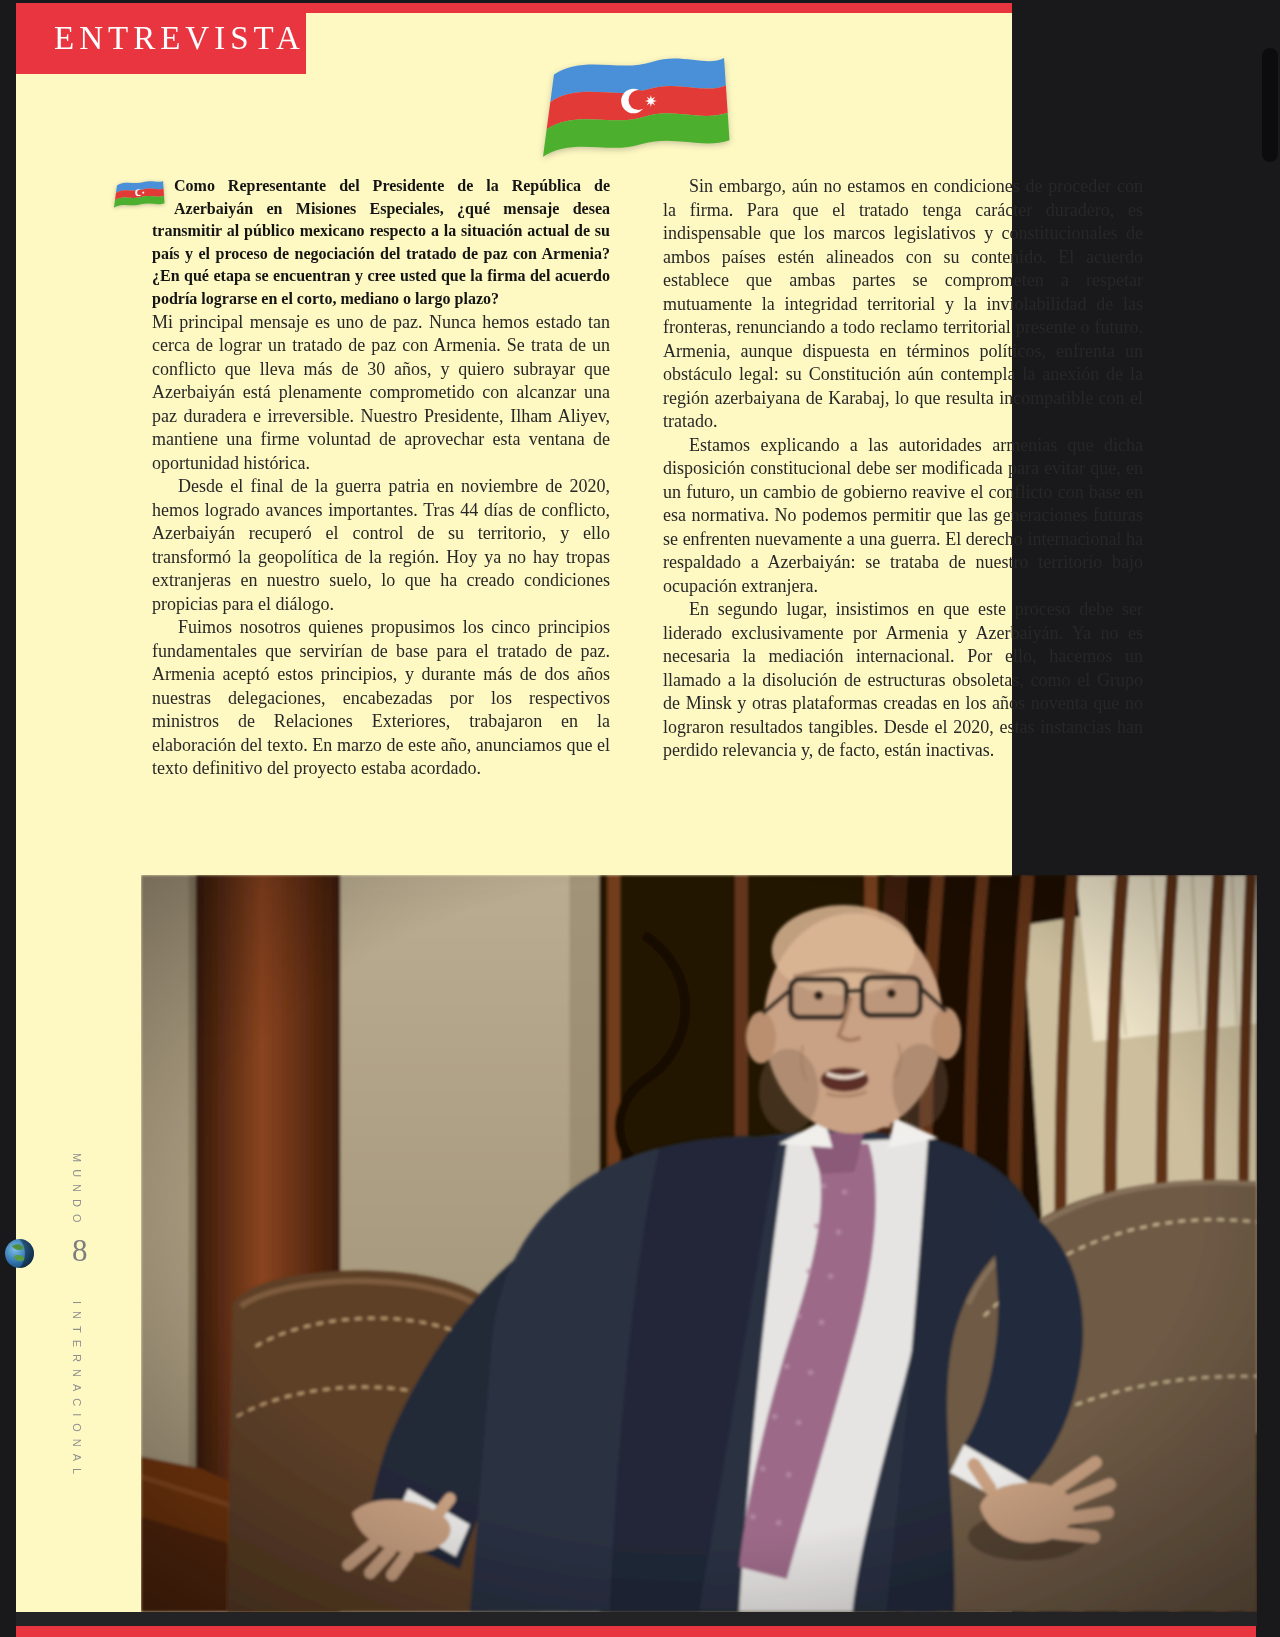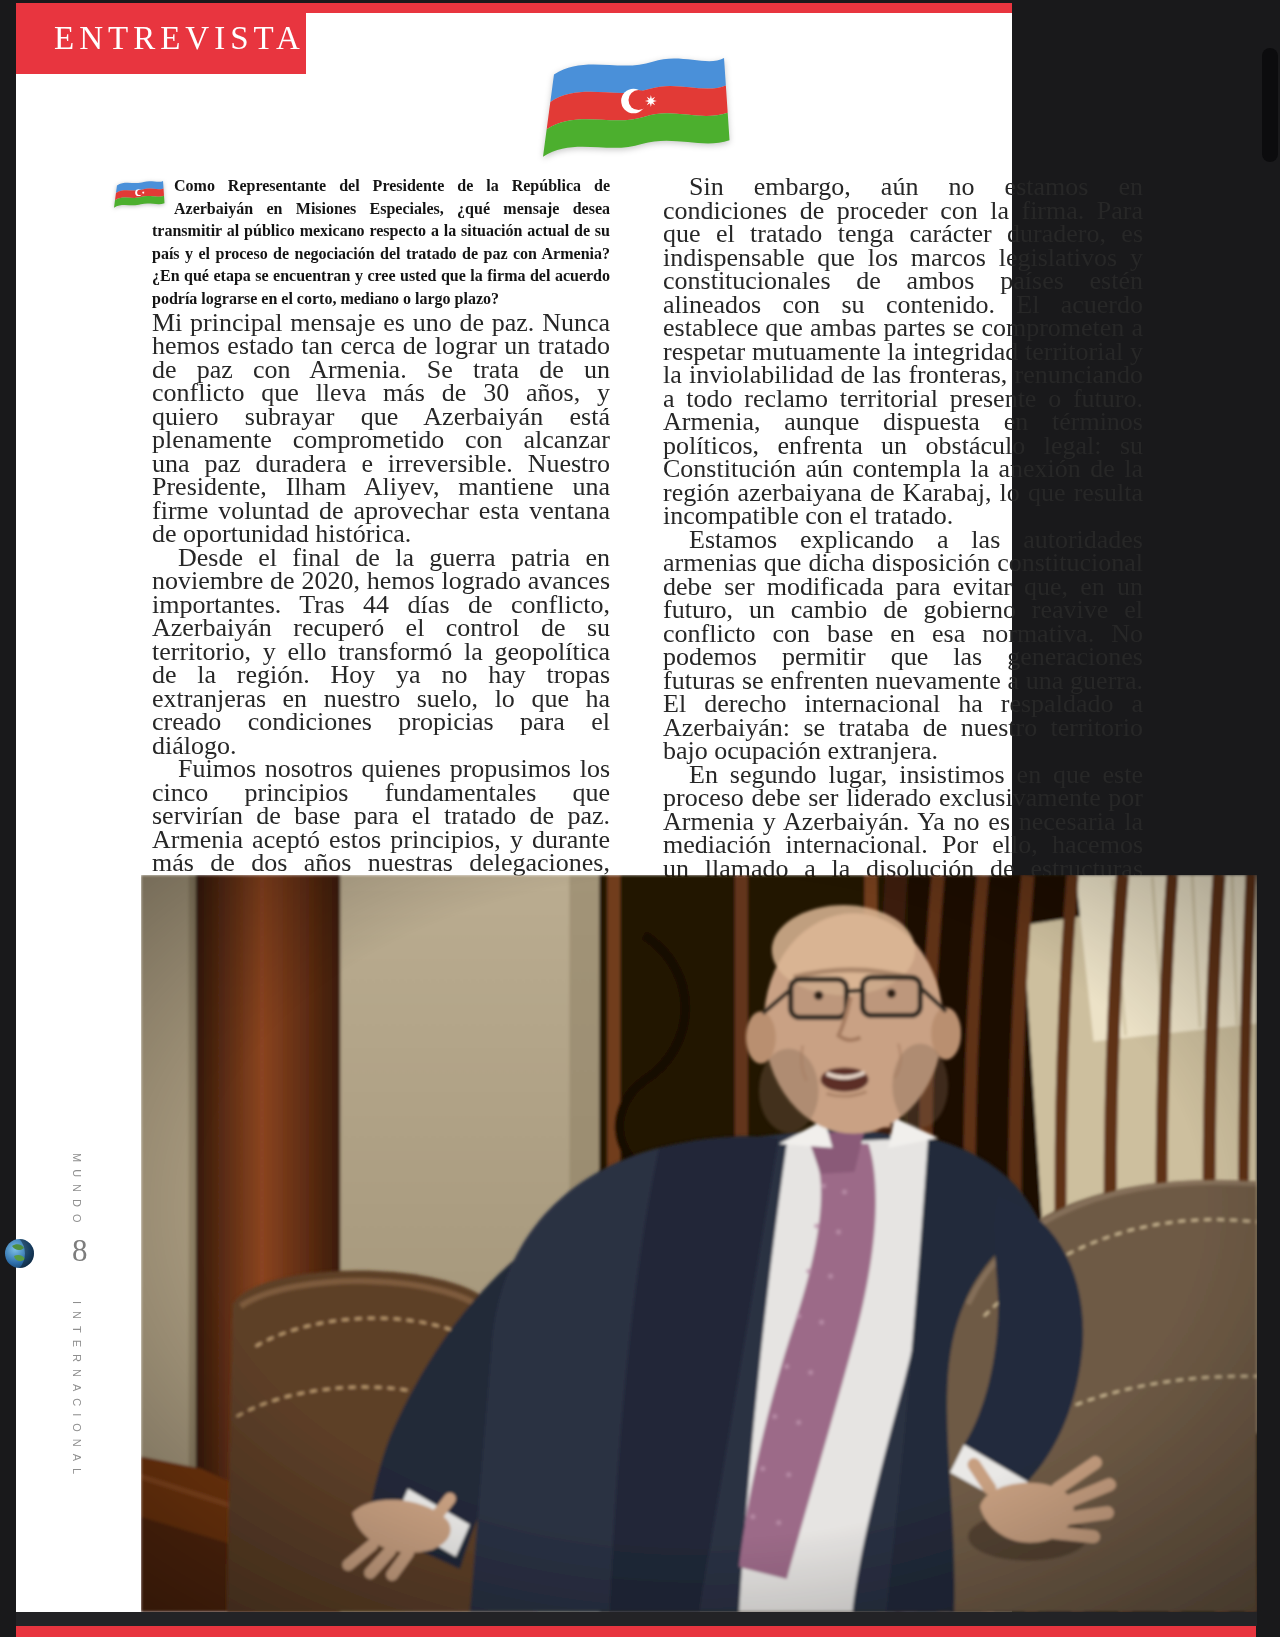--- a/index.html
+++ b/index.html
@@ -1,34 +1,34 @@
 <!DOCTYPE html>
 <html><head>
 <meta charset="utf-8">
 <style>
   html,body{margin:0;padding:0;background:#19191b;}
   .viewer{position:relative;width:1280px;height:1637px;background:#19191b;overflow:hidden;
           font-family:"Liberation Serif", serif;}
   .scroll-thumb{position:absolute;left:1262px;top:48px;width:16px;height:114px;
                 background:#0c0c0e;border-radius:8px;}
-  .page{position:absolute;left:16px;top:3px;width:996px;height:1609px;background:#ffffff;}
+  .page{position:absolute;left:16px;top:3px;width:996px;height:1609px;background:#fef9c3;}
   .top-strip{position:absolute;left:0;top:0;width:100%;height:10px;background:#e8353f;}
   .banner{position:absolute;left:0;top:0;width:290px;height:71px;background:#e8353f;
           display:flex;align-items:center;padding-left:38px;box-sizing:border-box;}
   .banner span{color:#fff;font-size:33px;letter-spacing:5px;font-weight:400;}
   .flag-main{position:absolute;left:527px;top:40px;width:192px;height:126px;
              filter:drop-shadow(0 2px 3px rgba(0,0,0,.22));}
   .col{position:absolute;top:172px;}
   .col1{left:136px;width:458px;}
   .col2{left:647px;width:480px;}
   .question{font-weight:bold;font-size:16px;line-height:22.6px;color:#141414;
             text-align:justify;}
   .flag-small{float:left;width:52px;height:36px;margin:1px 8px 0 -38px;
               filter:drop-shadow(0 1px 2px rgba(0,0,0,.25));}
-  .body-p{margin:0;font-size:26px;line-height:23.5px;color:#272727;text-align:justify;}
+  .body-p{margin:0;font-size:18px;line-height:23.5px;color:#272727;text-align:justify;}
   .indent{text-indent:26px;}
   .photo{position:absolute;left:125px;top:872px;width:1116px;height:737px;overflow:hidden;}
   .photo svg{width:100%;height:100%;display:block;}
   .v-text{position:absolute;writing-mode:vertical-rl;font-family:"Liberation Sans",sans-serif;
           font-size:11px;letter-spacing:7px;color:#8f8f8f;}
   .v-mundo{left:55px;top:1150px;}
   .v-inter{left:55px;top:1298px;}
   .page-num{position:absolute;left:56px;top:1230px;font-size:31px;color:#7d7d7d;}
   .globe{position:absolute;left:4px;top:1238px;width:31px;height:31px;}
   .bottom-band{position:absolute;left:16px;top:1612px;width:1241px;height:14px;background:#232326;}

